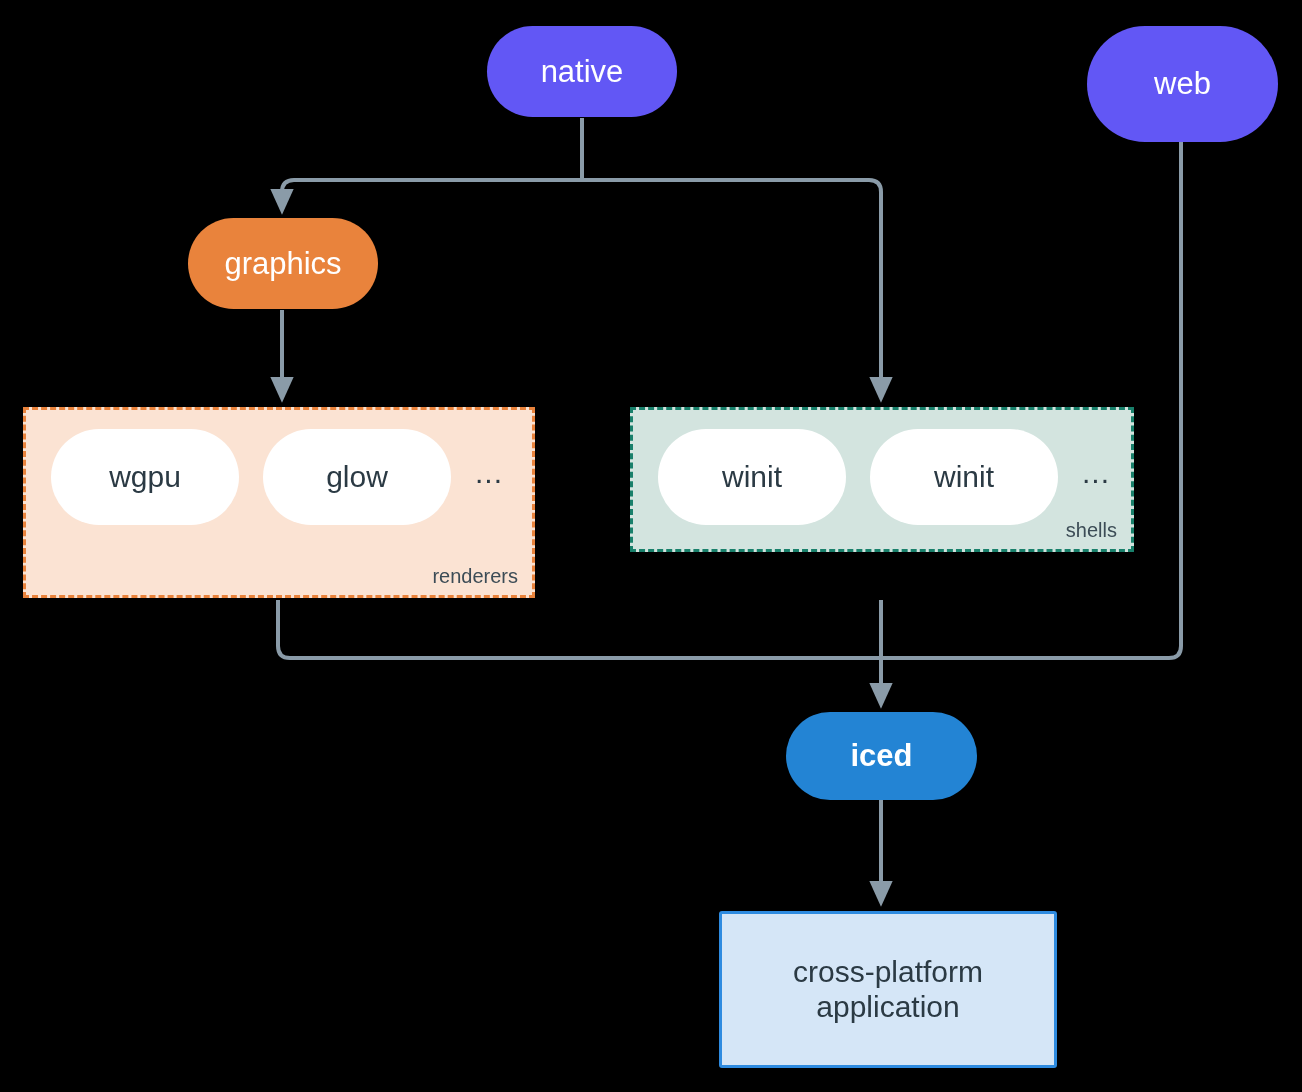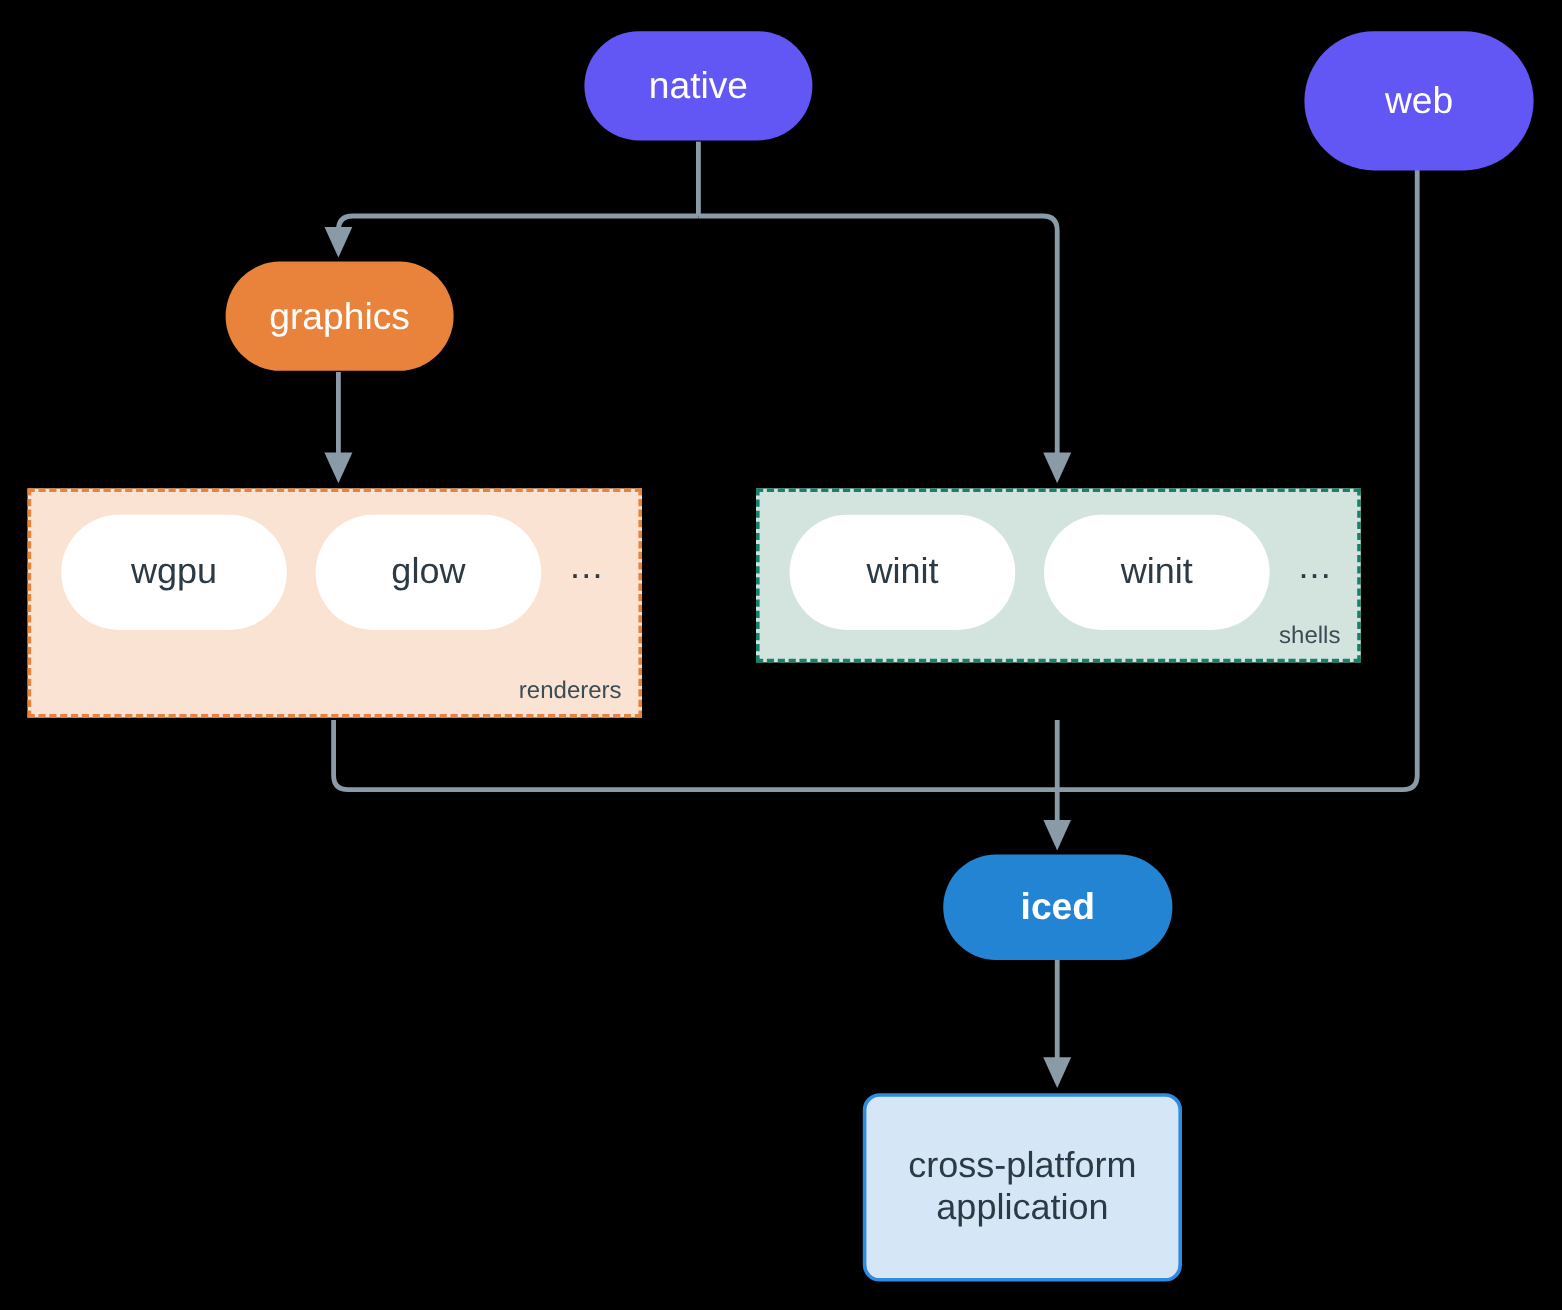--- a/index.html
+++ b/index.html
@@ -64,24 +64,24 @@
     color: #FFFFFF;
   }
   .node-iced {
     left: 786px;  top: 712px; width: 191px;  height: 88px;
     background: #2384D4;
     font-size: 31px;
     color: #ffffff;
     font-weight: bold;
   }
   .node-app {
-    left: 719px;  top: 911px; width: 266px;  height: 157px;
+    left: 719px;  top: 911px; width: 338px;  height: 157px;
     background: #D5E6F7;
     border: 3px solid #2E8BE0;
-    border-radius: 14px;
+    border-radius: 3px;
     font-size: 30px;
     color: #2B3A44;
     line-height: 1.65;
   }
   .node-app .node-label {
     white-space: normal;
   }
 
   
   .group {

